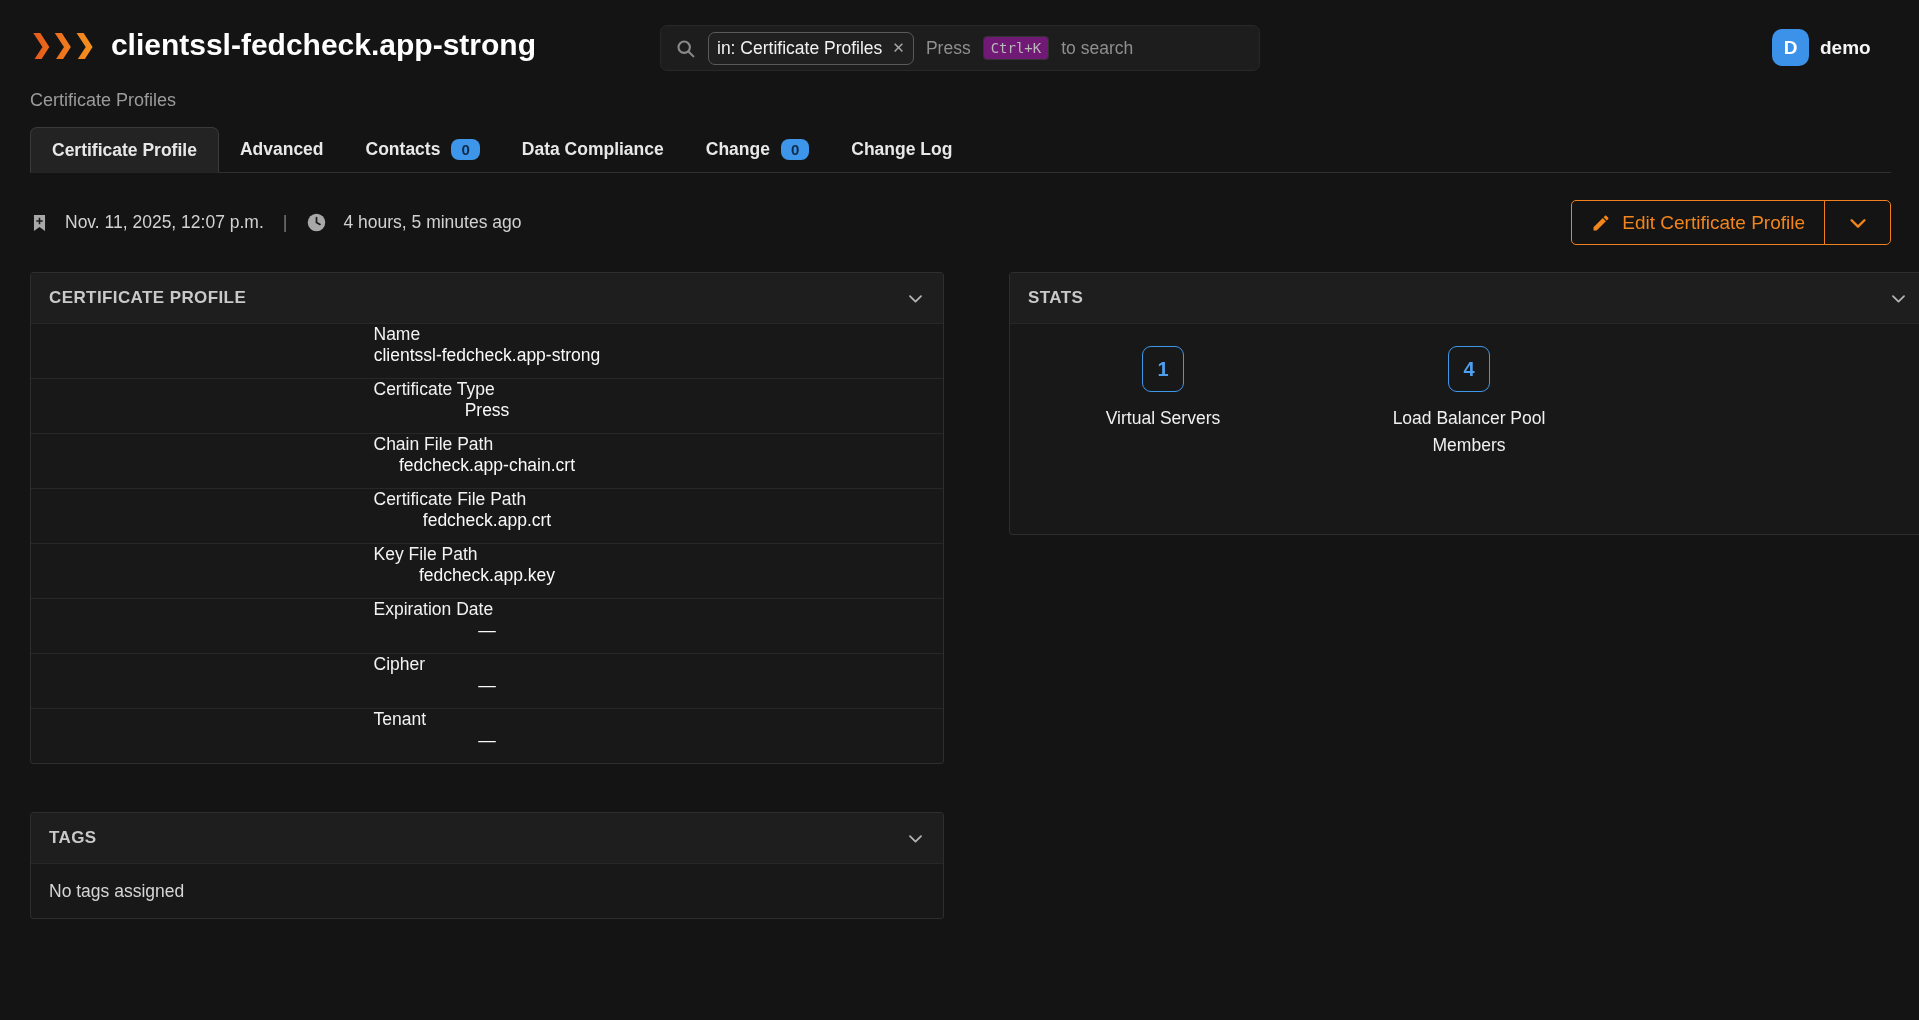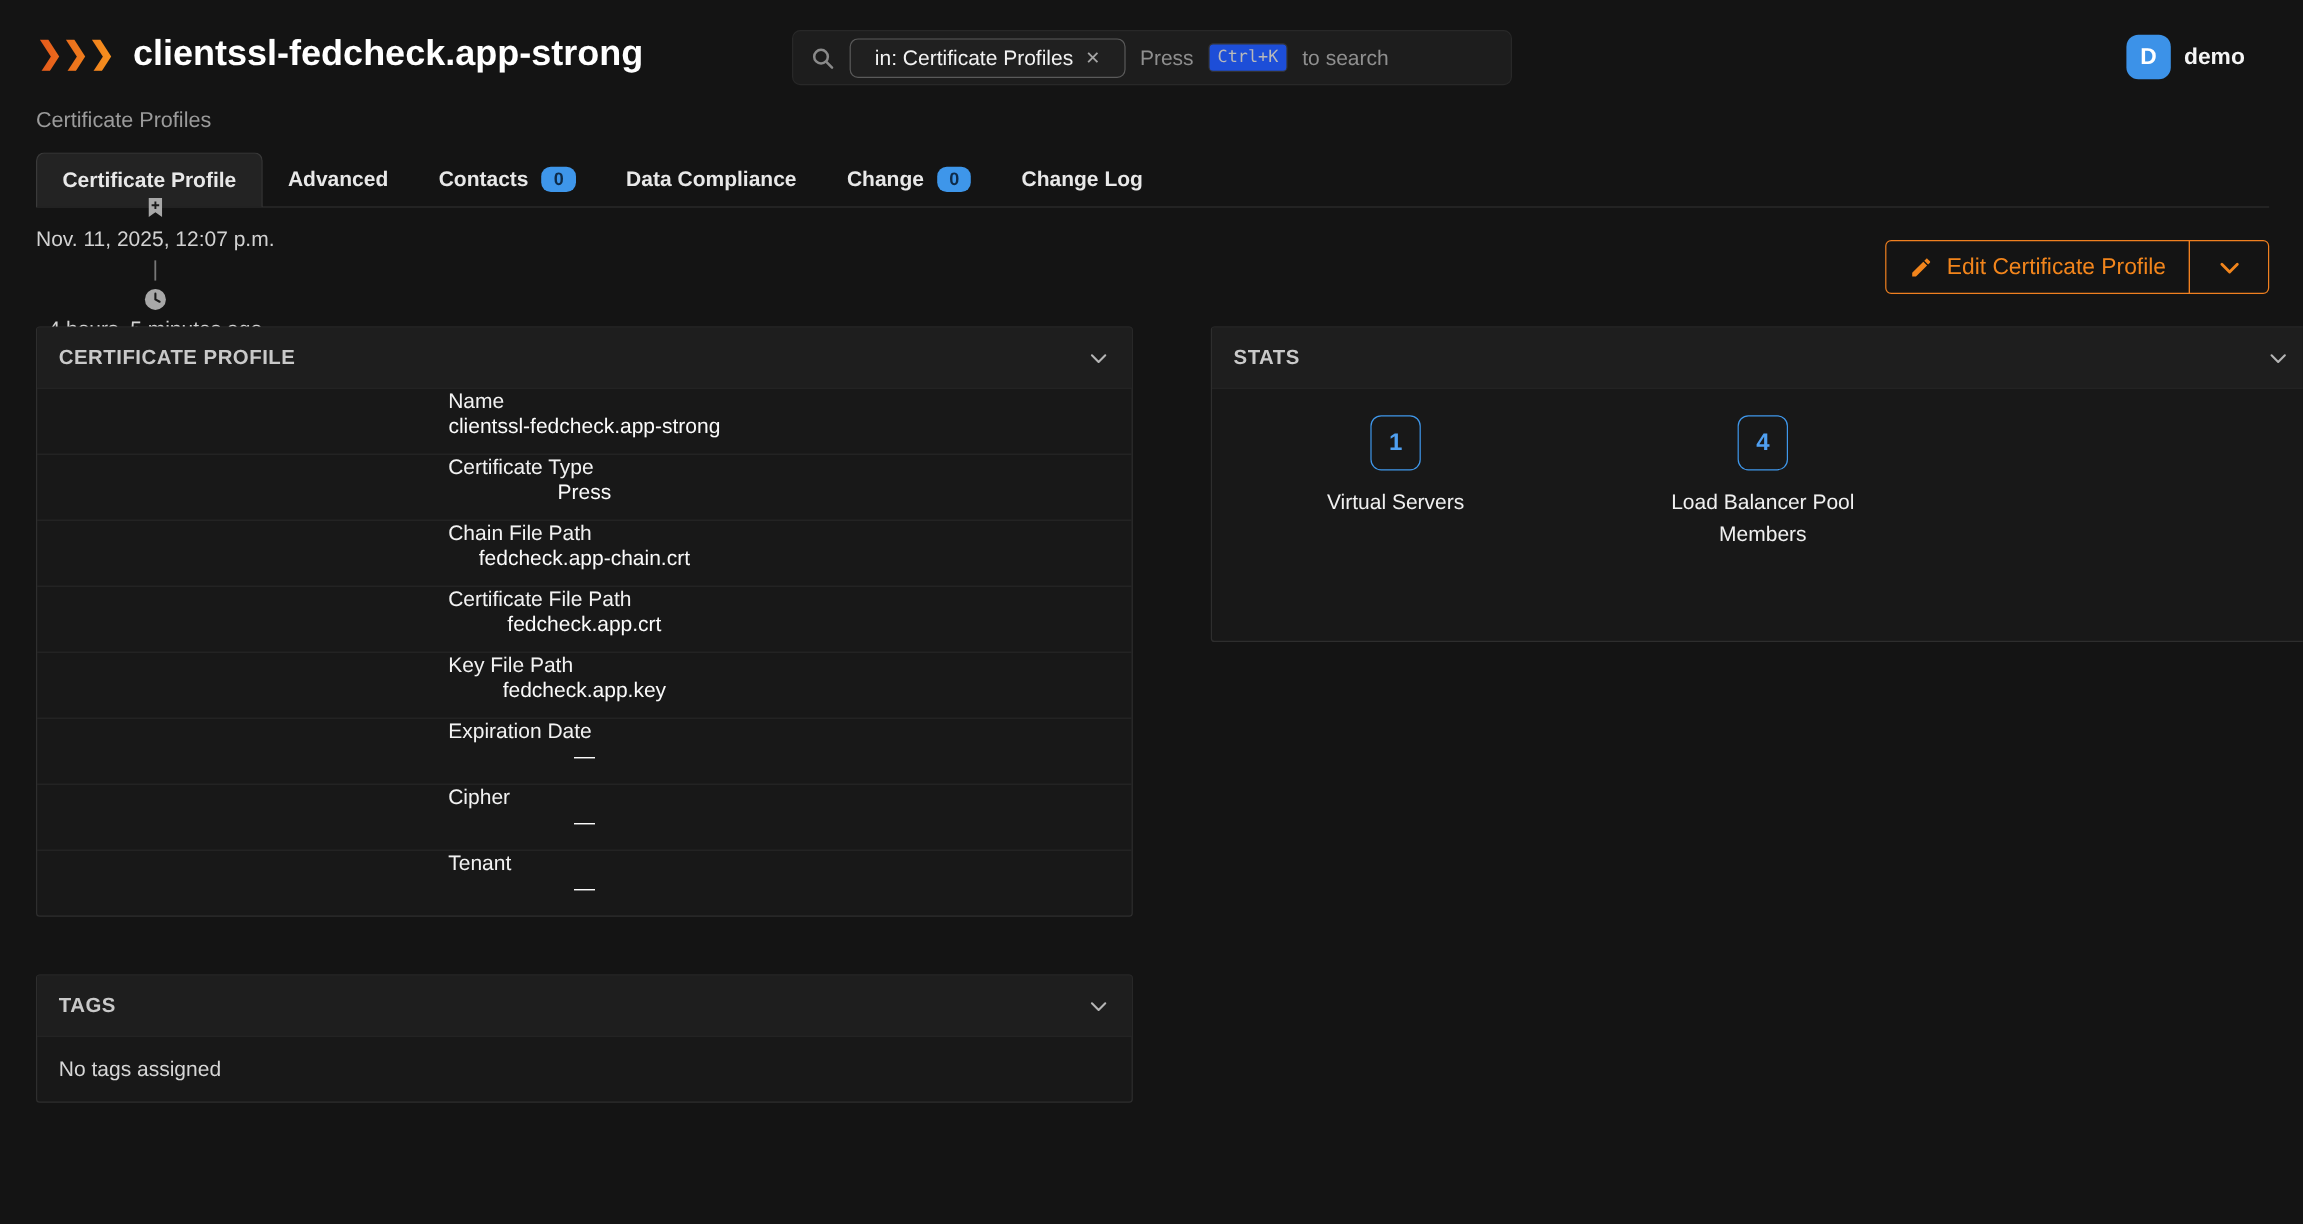--- a/index.html
+++ b/index.html
@@ -5,38 +5,38 @@
   * { margin:0; padding:0; box-sizing:border-box; }
   html,body { width:1919px; height:1020px; background:#141414; font-family:"Liberation Sans", sans-serif; overflow:hidden; position:relative; color:#eee; }
 
   
   .logo-title { position:absolute; left:30px; top:28px; display:flex; align-items:center; gap:16px; }
   .logo { font-size:27px; font-weight:700; letter-spacing:-1px; background:linear-gradient(90deg,#e4571b,#f7931e); -webkit-background-clip:text; background-clip:text; color:transparent; line-height:1; }
   .page-title { font-size:30px; font-weight:700; color:#ffffff; }
   .breadcrumb { position:absolute; left:30px; top:90px; font-size:18px; color:#9b9b9b; }
 
   .searchbar { position:absolute; left:660px; top:25px; width:600px; height:46px; background:#1d1d1d; border:1px solid #282828; border-radius:7px; display:flex; align-items:center; padding:0 14px; gap:12px; }
-  .chip { display:flex; align-items:center; gap:10px; border:1px solid #5a5a5a; border-radius:7px; padding:5px 20px; font-size:17.5px; color:#f2f2f2; background:#202020; white-space:nowrap; }
+  .chip { display:flex; align-items:center; gap:10px; border:1px solid #5a5a5a; border-radius:7px; padding:5px 8px; font-size:17.5px; color:#f2f2f2; background:#202020; white-space:nowrap; }
   .chip-x { color:#a5a5a5; font-size:15px; cursor:pointer; }
   .search-hint { color:#8f8f8f; font-size:17.5px; white-space:nowrap; }
-  kbd.key { font-family:"DejaVu Sans Mono", monospace; font-size:14px; color:#b9b9b9; background:#1d4ed8; border:1px solid #323232; border-radius:4px; padding:3px 7px; }
+  kbd.key { font-family:"DejaVu Sans Mono", monospace; font-size:14px; color:#b9b9b9; background:#701a75; border:1px solid #323232; border-radius:4px; padding:3px 7px; }
 
   .user { position:absolute; left:1772px; top:29px; display:flex; align-items:center; gap:11px; }
   .avatar { width:37px; height:37px; border-radius:10px; background:#3c92e8; color:#fff; font-weight:700; font-size:19px; display:flex; align-items:center; justify-content:center; }
   .username { color:#f5f5f5; font-size:19px; font-weight:600; }
 
   
   .tabbar { position:absolute; left:30px; top:127px; width:1861px; height:46px; border-bottom:1px solid #2f2f2f; display:flex; align-items:stretch; }
   .tab { display:flex; align-items:center; padding:0 21px; font-size:17.5px; font-weight:600; color:#e8e8e8; cursor:pointer; white-space:nowrap; }
   .tab.active { background:#232323; border:1px solid #3a3a3a; border-bottom:1px solid #232323; border-radius:7px 7px 0 0; margin-bottom:-1px; }
   .tab-badge { display:inline-block; margin-left:11px; background:#3e96ea; color:#0e2b49; font-size:15px; font-weight:700; border-radius:8px; padding:2px 10px; }
 
   
   .meta-row { position:absolute; left:30px; top:200px; width:1861px; height:45px; display:flex; align-items:center; justify-content:space-between; }
-  .meta-left { display:flex; align-items:center; gap:4px; font-size:17.5px; color:#d2d2d2;flex-direction:column; }
+  .meta-left { display:flex; align-items:center; gap:16px; font-size:17.5px; color:#d2d2d2; }
   .meta-divider { color:#777; padding:0 3px; font-size:18px; }
   .btn-group { display:flex; height:45px; }
   .btn-main { display:flex; align-items:center; gap:11px; border:1px solid #f08020; border-radius:5px 0 0 5px; padding:0 19px; color:#f2851c; font-size:19px; background:transparent; cursor:pointer; font-family:inherit; }
   .btn-caret { width:67px; border:1px solid #f08020; border-left-width:1px; margin-left:-1px; border-radius:0 5px 5px 0; display:flex; align-items:center; justify-content:center; background:transparent; cursor:pointer; }
 
   
   .card { position:absolute; background:#181818; border:1px solid #2e2e2e; border-radius:3px; }
   .card-header { height:50px; background:#1e1e1e; display:flex; align-items:center; justify-content:space-between; padding:0 18px; }
   .card-title { color:#c9c9c9; font-weight:700; font-size:17px; letter-spacing:0.4px; }
   .collapse-btn { background:none; border:none; cursor:pointer; display:flex; align-items:center; }

